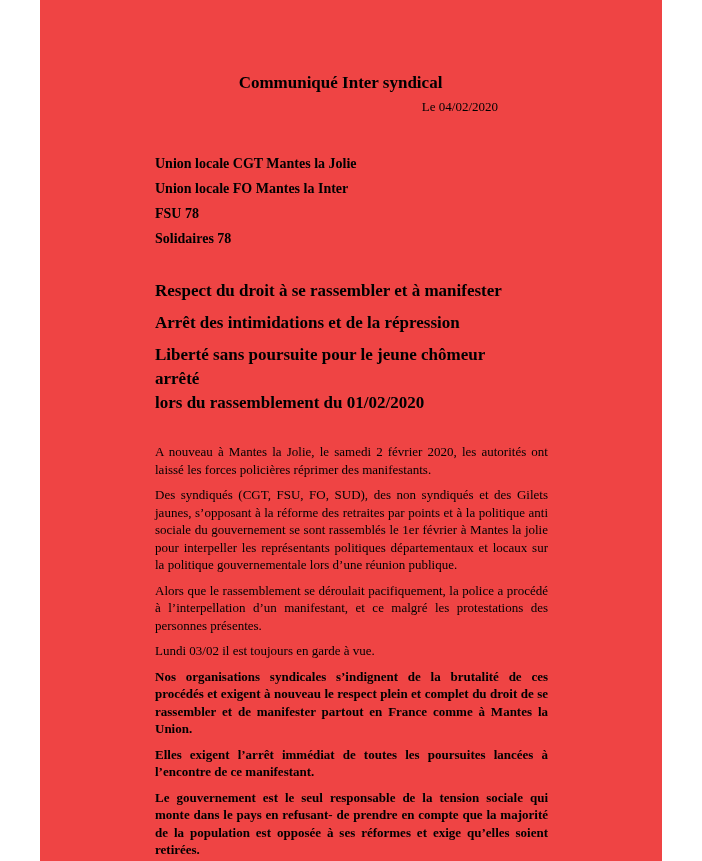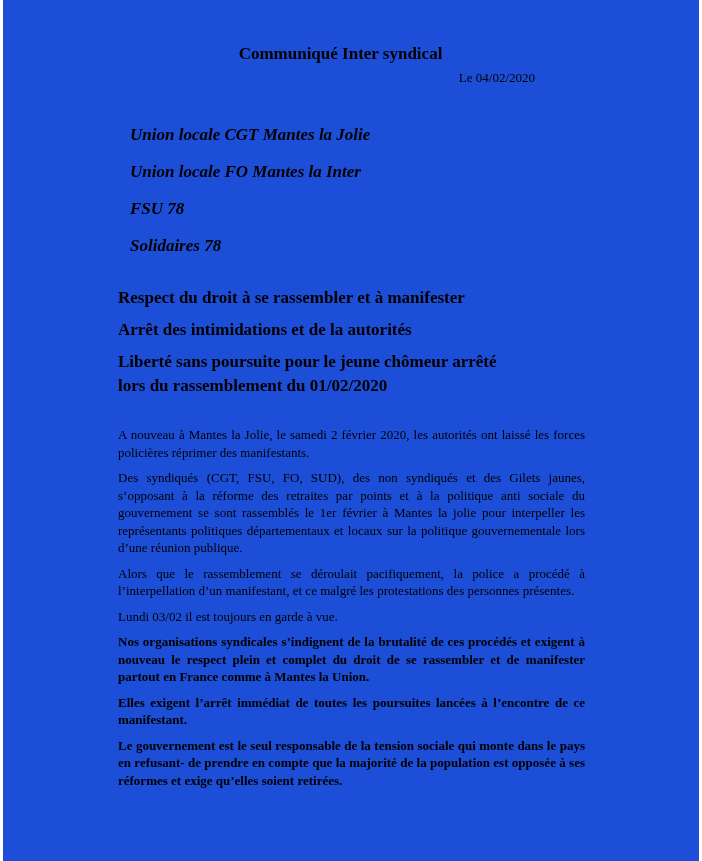--- a/index.html
+++ b/index.html
@@ -2,28 +2,28 @@
 <html><head>
 <meta charset="utf-8">
 <style>
   html, body {
     margin: 0;
     padding: 0;
     background: #ffffff;
   }
   .page {
     position: relative;
-    width: 696px;
+    width: 622px;
     height: 861px;
     margin: 0 auto;
-    background: #1d4ed8;
+    background: #ef4444;
     color: #000000;
     font-family: "Liberation Serif", "DejaVu Serif", serif;
     box-sizing: border-box;
-    padding: 44px 114px 40px 115px;
+    padding: 73px 114px 40px 115px;
     overflow: hidden;
   }
   .doc-title {
     text-align: center;
     font-size: 17px;
     font-weight: bold;
     line-height: 20px;
     margin: 0 0 6px 0;
     padding-right: 22px;
   }
@@ -31,25 +31,24 @@
     text-align: right;
     font-size: 13px;
     line-height: 16px;
     padding-right: 50px;
     margin: 0 0 36px 0;
   }
   .signatories {
     margin: 0;
   }
   .signatory {
-    font-size: 17px;
+    font-size: 14px;
     font-weight: bold;
     line-height: 25px;
-    margin: 12px;
-    font-style: italic;
+    margin: 0;
   }
   .headlines {
     margin-top: 28px;
     padding-right: 22px;
   }
   .headline {
     text-align: left;
     font-size: 17px;
     font-weight: bold;
     line-height: 24px;
@@ -82,21 +81,21 @@
 
   <div class="signatories">
     <p class="signatory">Union locale CGT Mantes la Jolie</p>
     <p class="signatory">Union locale FO Mantes la Inter</p>
     <p class="signatory">FSU 78</p>
     <p class="signatory">Solidaires 78</p>
   </div>
 
   <div class="headlines">
     <p class="headline">Respect du droit à se rassembler et à manifester</p>
-    <p class="headline">Arrêt des intimidations et de la autorités</p>
+    <p class="headline">Arrêt des intimidations et de la répression</p>
     <p class="headline tight">Liberté sans poursuite pour le jeune chômeur arrêté</p>
     <p class="headline tight">lors du rassemblement du 01/02/2020</p>
   </div>
 
   <div class="body-text">
     <p class="para">A nouveau à Mantes la Jolie, le samedi 2 février 2020, les autorités ont laissé les forces policières réprimer des manifestants.</p>
     <p class="para">Des syndiqués (CGT, FSU, FO, SUD), des non syndiqués et des Gilets jaunes, s’opposant à la réforme des retraites par points et à la politique anti sociale du gouvernement se sont rassemblés le 1er février à Mantes la jolie pour interpeller les représentants politiques départementaux et locaux sur la politique gouvernementale lors d’une réunion publique.</p>
     <p class="para">Alors que le rassemblement se déroulait pacifiquement, la police a procédé à l’interpellation d’un manifestant, et ce malgré les protestations des personnes présentes.</p>
     <p class="para">Lundi 03/02 il est toujours en garde à vue.</p>
     <p class="para bold">Nos organisations syndicales s’indignent de la brutalité de ces procédés et exigent à nouveau le respect plein et complet du droit de se rassembler et de manifester partout en France comme à Mantes la Union.</p>

